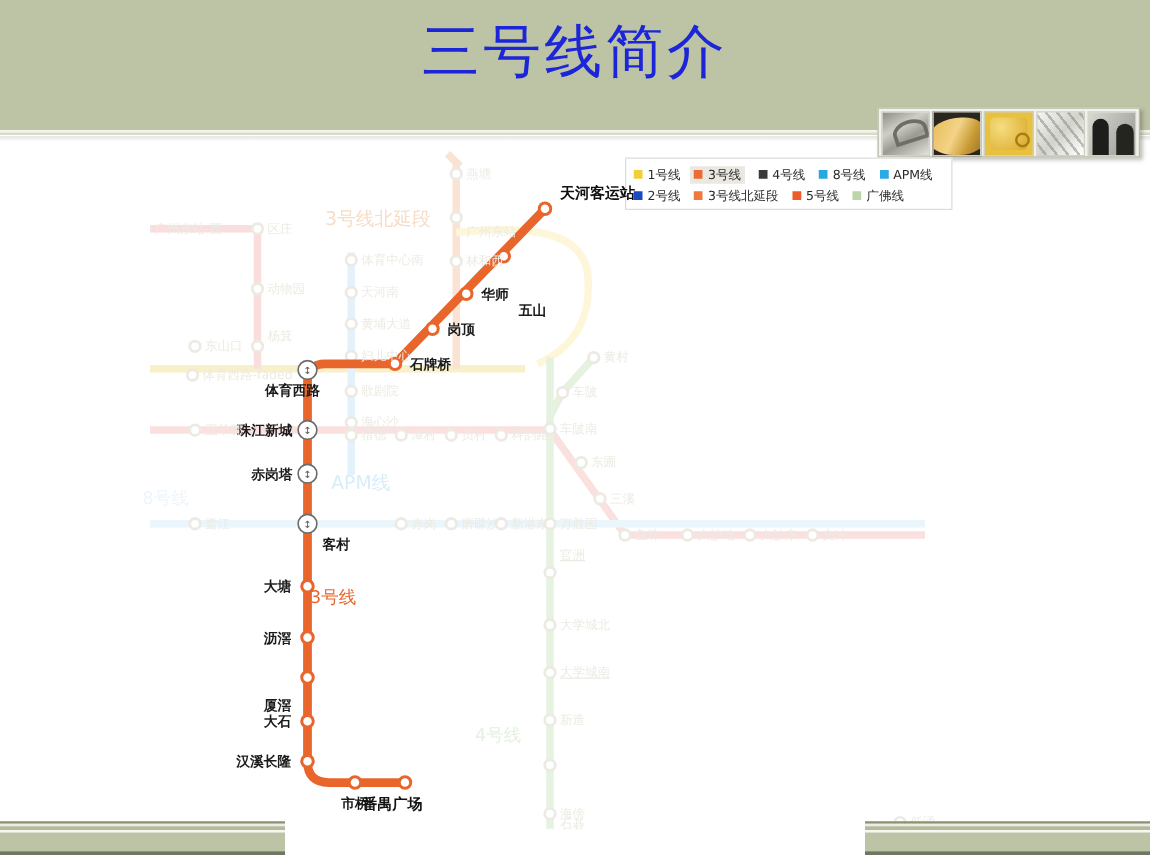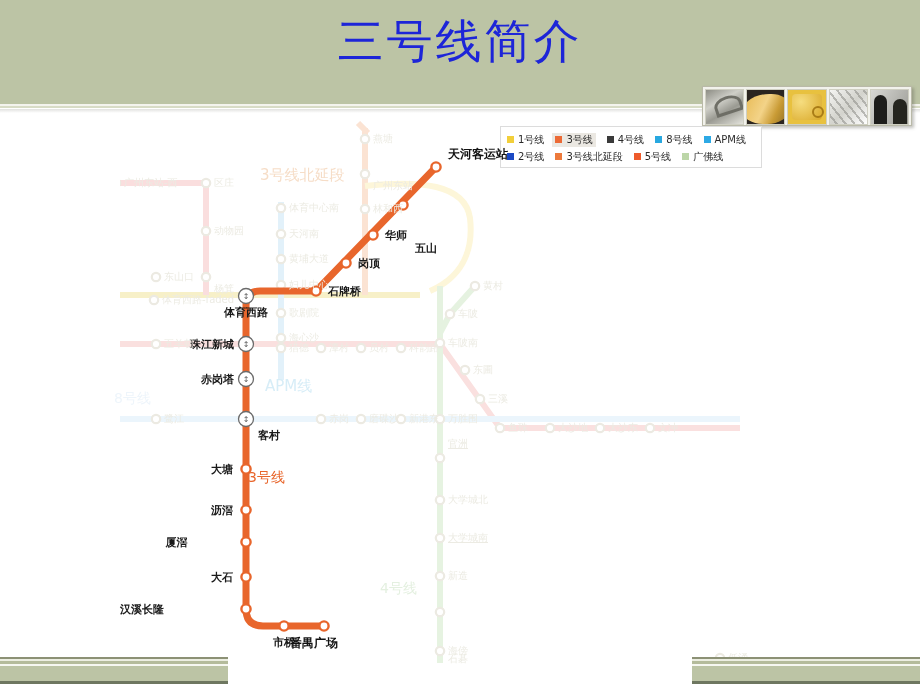--- a/index.html
+++ b/index.html
@@ -301,40 +301,40 @@
         <div class="routename" style="left: 145px; top: 259px; color: rgb(215, 237, 247); font-size: 15px;">APM线</div>
         <div class="routename" style="left: 260px; top: 462px; color: rgb(228, 240, 224); font-size: 14px;">4号线</div>
         <div class="routename" style="left: -6px; top: 272px; color: rgb(238, 245, 251); font-size: 14px;">8号线</div>
       </div>
     <div id="station-labels">
         <div class="lbl lbl-term" style="left: 328px; top: 28px; text-align: center;">天河客运站</div>
         <div class="lbl lbl-active" style="left: 295px; top: 80px; margin-top: 43px;">五山</div>
         <div class="lbl lbl-active" style="left: 265px; top: 110px;">华师</div>
         <div class="lbl lbl-active" style="left: 238px; top: 138px;">岗顶</div>
         <div class="lbl lbl-active" style="left: 208px; top: 166px;">石牌桥</div>
-        <div class="lbl lbl-active" style="left: 92px; width: 68px; text-align: center; top: 187px;">体育西路</div>
+        <div class="lbl lbl-active" style="left: 92px; width: 68px; text-align: left; top: 187px;">体育西路</div>
         <div class="lbl lbl-active" style="left: 0px; width: 114px; text-align: right; top: 219px;">珠江新城</div>
         <div class="lbl lbl-active" style="left: 0px; width: 114px; text-align: right; top: 254px;">赤岗塔</div>
         <div class="lbl lbl-active" style="left: 92px; width: 68px; text-align: right; top: 310px;">客村</div>
         <div class="lbl lbl-active" style="left: 0px; width: 113px; text-align: right; top: 344px;">大塘</div>
         <div class="lbl lbl-active" style="left: 0px; width: 113px; text-align: right; top: 385px;">沥滘</div>
-        <div class="lbl lbl-active" style="left: 0px; width: 113px; text-align: center; top: 417px;">厦滘</div>
+        <div class="lbl lbl-active" style="left: 0px; width: 113px; text-align: right; top: 439px;">厦滘</div>
         <div class="lbl lbl-active" style="left: 0px; width: 113px; text-align: right; top: 452px;">大石</div>
-        <div class="lbl lbl-active" style="left: 0px; width: 113px; top: 484px;">汉溪长隆</div>
+        <div class="lbl lbl-active" style="left: 0px; width: 113px; text-align: right; top: 484px;">汉溪长隆</div>
         <div class="lbl lbl-active" style="left: 130px; width: 68px; text-align: center; top: 517px;">市桥</div>
         <div class="lbl lbl-term" style="left: 170px; width: 68px; top: 517px;">番禺广场</div>
       </div>
     <div id="faded-labels">
         <div class="lbl lbl-faded" style="color: rgb(236, 235, 227); left: 253px; top: 61px;">广州东站</div>
         <div class="lbl lbl-faded" style="color: rgb(236, 235, 227); left: 253px; top: 14px;">燕塘</div>
         <div class="lbl lbl-faded" style="color: rgb(236, 235, 227); left: 94px; top: 58px;">区庄</div>
         <div class="lbl lbl-faded" style="color: rgb(236, 235, 227); left: 253px; top: 84px;">林和西</div>
         <div class="lbl lbl-faded" style="color: rgb(236, 235, 227); left: 94px; top: 106px;">动物园</div>
         <div class="lbl lbl-faded" style="color: rgb(236, 235, 227); left: 44px; top: 152px;">东山口</div>
-        <div class="lbl lbl-faded" style="color: rgb(236, 235, 227); left: 94px; top: 164px;">杨箕</div>
+        <div class="lbl lbl-faded" style="color: rgb(236, 235, 227); left: 94px; top: 144px;">杨箕</div>
         <div class="lbl lbl-faded" style="color: rgb(236, 235, 227); left: 169px; top: 83px;">体育中心南</div>
         <div class="lbl lbl-faded" style="color: rgb(236, 235, 227); left: 169px; top: 109px;">天河南</div>
         <div class="lbl lbl-faded" style="color: rgb(236, 235, 227); left: 169px; top: 134px;">黄埔大道</div>
         <div class="lbl lbl-faded" style="color: rgb(236, 235, 227); left: 169px; top: 160px;">妇儿中心</div>
         <div class="lbl lbl-faded" style="color: rgb(236, 235, 227); left: 169px; top: 188px;">歌剧院</div>
         <div class="lbl lbl-faded" style="color: rgb(236, 235, 227); left: 169px; top: 213px;">海心沙</div>
         <div class="lbl lbl-faded" style="color: rgb(236, 235, 227); left: 44px; top: 219px;">五羊邨</div>
         <div class="lbl lbl-faded" style="color: rgb(236, 235, 227); left: 169px; top: 223px;">猎德</div>
         <div class="lbl lbl-faded" style="color: rgb(236, 235, 227); left: 209px; top: 223px;">潭村</div>
         <div class="lbl lbl-faded" style="color: rgb(236, 235, 227); left: 249px; top: 223px;">员村</div>

